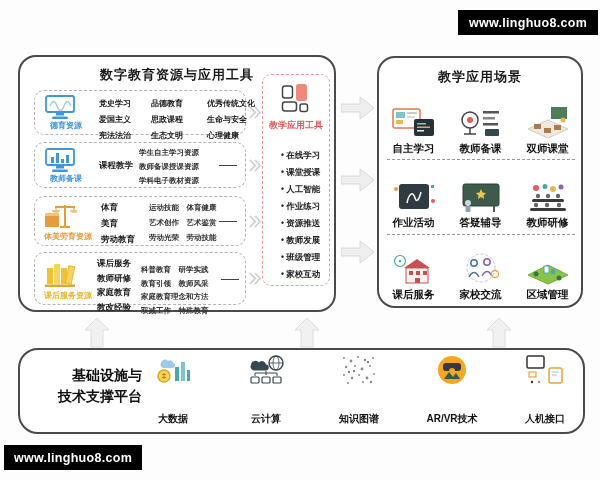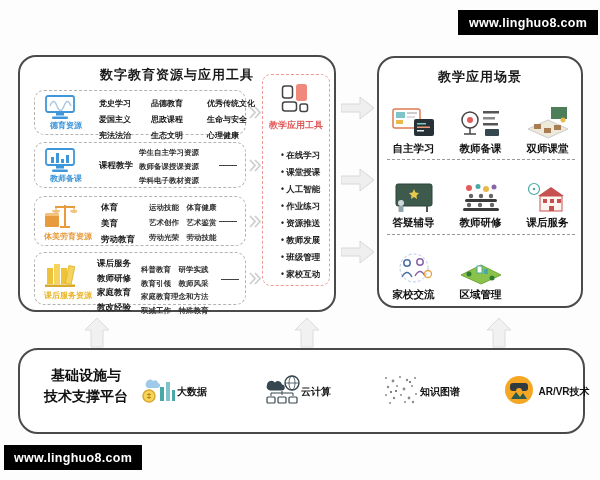--- a/index.html
+++ b/index.html
@@ -22,21 +22,21 @@
   .tool-list{position:absolute;top:60px;left:6px;margin:12px;padding:0;list-style:none;}
   .tool-list li{font-size:8.5px;font-weight:bold;color:#222;line-height:17px;white-space:nowrap;}
   .tool-list li::before{content:"• ";color:#222;}
   .chev{position:absolute;}
   .scene-grid{position:absolute;left:380px;top:87px;width:201px;height:219px;display:grid;
               grid-template-columns:1fr 1fr 1fr;grid-template-rows:72px 74px 72px;}
   .scene-cell{display:flex;flex-direction:column;align-items:center;justify-content:flex-end;padding-bottom:3px;}
   .scene-label{font-size:10.5px;font-weight:bold;color:#111;margin-top:3px;white-space:nowrap;}
   .hsep{position:absolute;border-top:1.5px dashed #9a9a9a;width:188px;left:387px;}
   .plat-items{position:absolute;left:140px;top:354px;width:438px;height:72px;display:flex;justify-content:space-between;}
-  .plat-item{width:66px;display:flex;flex-direction:row;align-items:center;justify-content:center;}
+  .plat-item{width:66px;display:flex;flex-direction:column;align-items:center;justify-content:space-between;}
   .plat-label{font-size:10px;font-weight:bold;color:#111;margin-top:3px;white-space:nowrap;}
   .watermark{position:absolute;background:#000000;color:#fff;font-size:12.5px;font-weight:bold;
              display:flex;align-items:center;justify-content:center;letter-spacing:0.3px;}
   svg{display:block;}
 </style>
 </head>
 <body>
 
 <div id="page">
 
@@ -248,20 +248,32 @@
         <svg width="44" height="34" viewBox="0 0 44 34">
           <rect x="25" y="2" width="16" height="12" fill="#4e7d5a"></rect>
           <circle cx="37" cy="15" r="2.5" fill="#e8b84b"></circle>
           <polygon points="2,24 22,15 42,24 22,33" fill="#efe9dc" stroke="#ccc"></polygon>
           <rect x="8" y="19" width="7" height="5" fill="#a97d52"></rect>
             <rect x="18" y="23" width="7" height="5" fill="#a97d52"></rect>
           <rect x="28" y="20" width="7" height="5" fill="#a97d52"></rect>
         </svg>
         </span>
       <span class="scene-label">双师课堂</span>
+    </div>
+    <div class="scene-cell">
+      <span>
+        <svg width="44" height="32" viewBox="0 0 44 32">
+          <rect x="7" y="3" width="30" height="25" rx="3" fill="#2f3b40"></rect>
+          <path d="M15 22 c2 -10 6 -12 8 -5 c1.5 5 4 2 6 -6" stroke="#fff" fill="none" stroke-width="1.5"></path>
+          <circle cx="4" cy="8" r="2" fill="#e8a33d"></circle>
+            <circle cx="41" cy="20" r="2" fill="#e25c5c"></circle>
+          <rect x="39" y="4" width="3" height="3" fill="#48a9a6"></rect>
+        </svg>
+        </span>
+      <span class="scene-label">作业活动</span>
     </div>
     <div class="scene-cell">
       <span>
         <svg width="44" height="32" viewBox="0 0 44 32">
           <rect x="4" y="3" width="36" height="22" rx="2" fill="#3d5a4c" stroke="#2c4238"></rect>
           <polygon points="22,8 23.5,11.5 27,12 24.5,14.5 25,18 22,16 19,18 19.5,14.5 17,12 20.5,11.5" fill="#e8c94b"></polygon>
           <rect x="8" y="25" width="2" height="6" fill="#555"></rect>
             <rect x="34" y="25" width="2" height="6" fill="#555"></rect>
           <circle cx="9" cy="22" r="3" fill="#cfd8dc"></circle>
             <rect x="6.5" y="25" width="5" height="6" rx="1" fill="#90a4ae"></rect>
@@ -340,21 +352,21 @@
         <polygon points="9,31 9,14 3,14 15,2 27,14 21,14 21,31" fill="#f1f1f1" stroke="#dcdcdc"></polygon>
       </svg>
     </span>
   <span style="position:absolute;left:484px;top:316px;">
     <svg width="30" height="32" viewBox="0 0 30 32">
         <polygon points="9,31 9,14 3,14 15,2 27,14 21,14 21,31" fill="#f1f1f1" stroke="#dcdcdc"></polygon>
       </svg>
     </span>
 
   <div class="panel" style="left:18px;top:348px;width:567px;height:86px;border-radius:20px;"></div>
-  <div style="position:absolute;left:30px;top:365px;width:112px;text-align:center;font-size:14px;font-weight:bold;line-height:21px;color:#111;">
+  <div style="position:absolute;left:30px;top:365px;width:112px;text-align:right;font-size:14px;font-weight:bold;line-height:21px;color:#111;">
     <div>基础设施与</div>
     <div>技术支撑平台</div>
   </div>
 
   <div class="plat-items">
     <div class="plat-item">
       <span>
         <svg width="38" height="32" viewBox="0 0 38 32">
           <path d="M7 9 a4 4 0 0 1 7 -2 a3 3 0 0 1 5 2 a2.5 2.5 0 0 1 -1 5 h-9 a3.5 3.5 0 0 1 -2 -5 z" fill="#9ec9e8"></path>
           <rect x="21" y="13" width="4" height="14" fill="#48a9a6"></rect>
@@ -416,15 +428,28 @@
       <span>
         <svg width="38" height="32" viewBox="0 0 38 32">
           <circle cx="19" cy="16" r="14" fill="#f5a623"></circle>
           <path d="M11 25 l5 -7 l4 5 l3 -4 l4 6 z" fill="#2e5c4e"></path>
           <rect x="10" y="9" width="18" height="8" rx="3" fill="#2f3b40"></rect>
           <path d="M16 17 a3 3 0 0 1 6 0 z" fill="#f5a623"></path>
         </svg>
         </span>
       <span class="plat-label">AR/VR技术</span>
     </div>
+    <div class="plat-item">
+      <span>
+        <svg width="38" height="32" viewBox="0 0 38 32">
+          <rect x="1" y="2" width="17" height="12" rx="1.5" fill="#fff" stroke="#333" stroke-width="1.5"></rect>
+          <rect x="23" y="14" width="13" height="15" rx="2" fill="#fff" stroke="#e8a33d" stroke-width="1.5"></rect>
+          <rect x="3" y="18" width="7" height="5" fill="none" stroke="#e8a33d" stroke-width="1.2"></rect>
+          <circle cx="6" cy="28" r="1.2" fill="#333"></circle>
+            <circle cx="13" cy="28" r="1.2" fill="#999"></circle>
+          <path d="M26 18 h7 M26 21 h5" stroke="#bbb" stroke-width="1"></path>
+        </svg>
+        </span>
+      <span class="plat-label">人机接口</span>
+    </div>
   </div>
 
 </div>
 
 </body></html>

